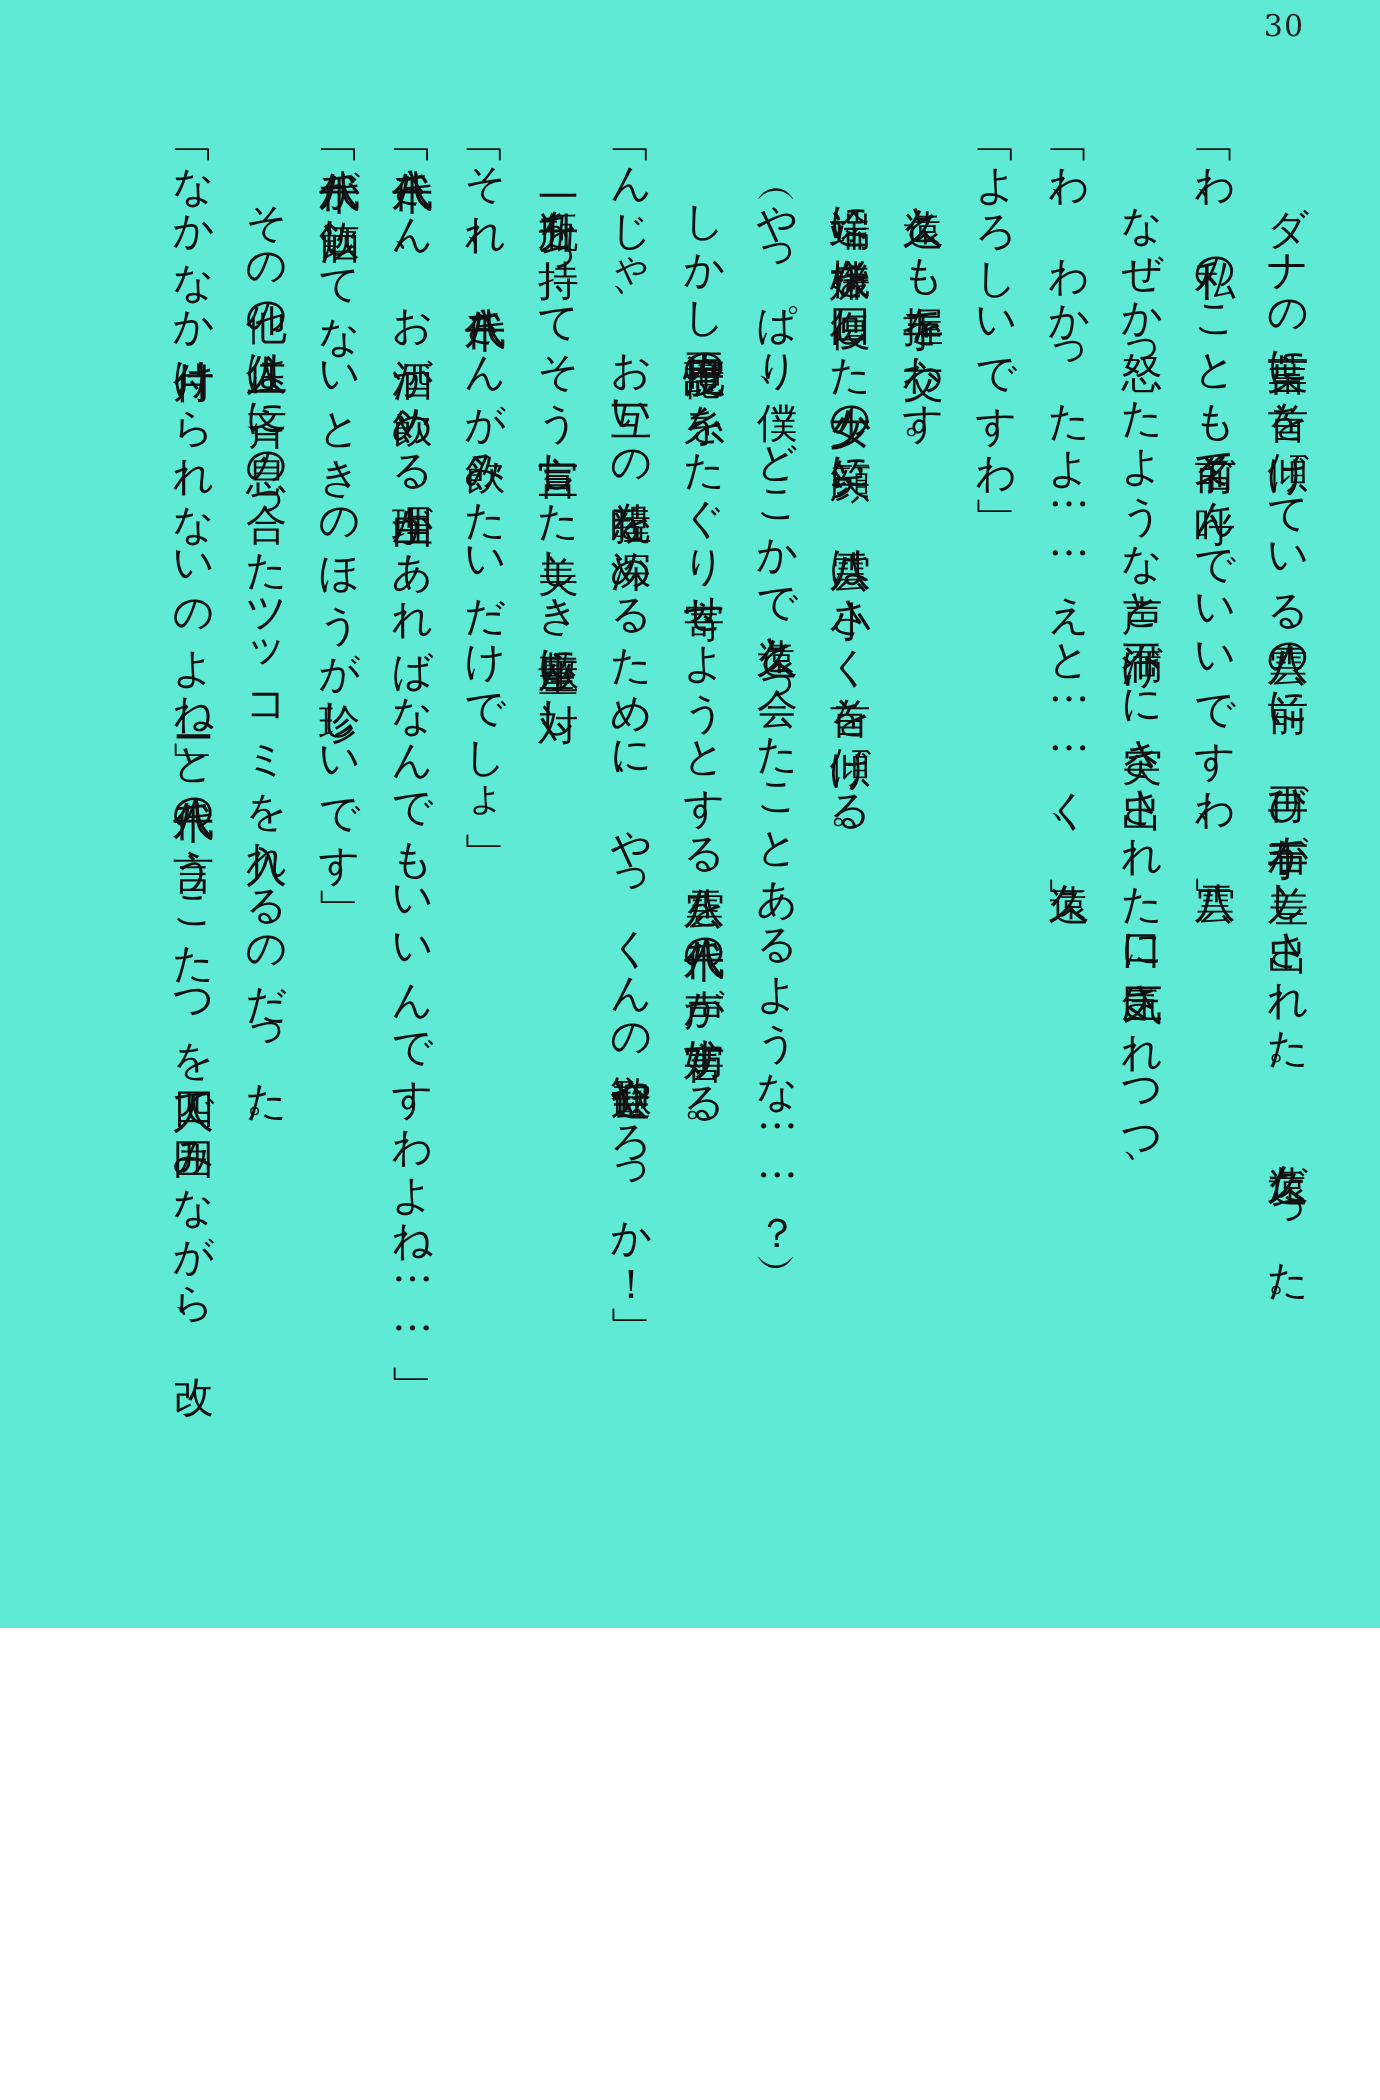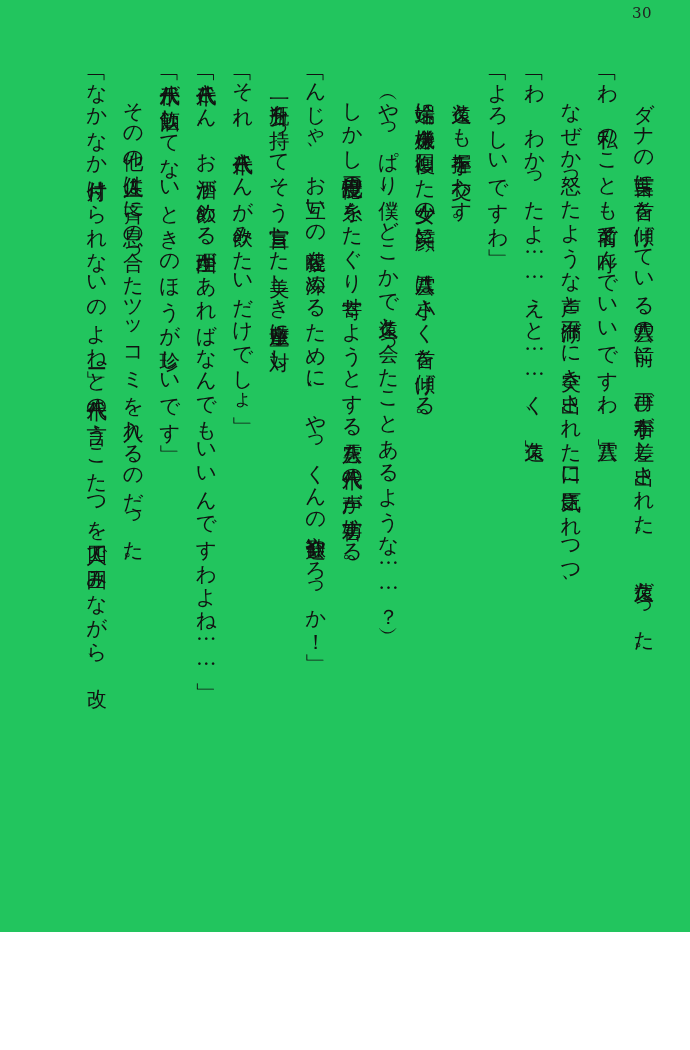--- a/index.html
+++ b/index.html
@@ -3,22 +3,22 @@
 <meta charset="utf-8">
 <style>
   html, body {
     margin: 0;
     padding: 0;
     background: #ffffff;
   }
   .page {
     position: relative;
     width: 690px;
-    height: 932px;
-    background: #22c55e;
+    height: 814px;
+    background: #5eead4;
     overflow: hidden;
     font-family: "DejaVu Serif", "Liberation Serif", serif;
     color: #111111;
   }
   .page-number {
     position: absolute;
     top: 4px;
     right: 38px;
     font-size: 15px;
     font-family: "DejaVu Serif", "Liberation Serif", serif;

